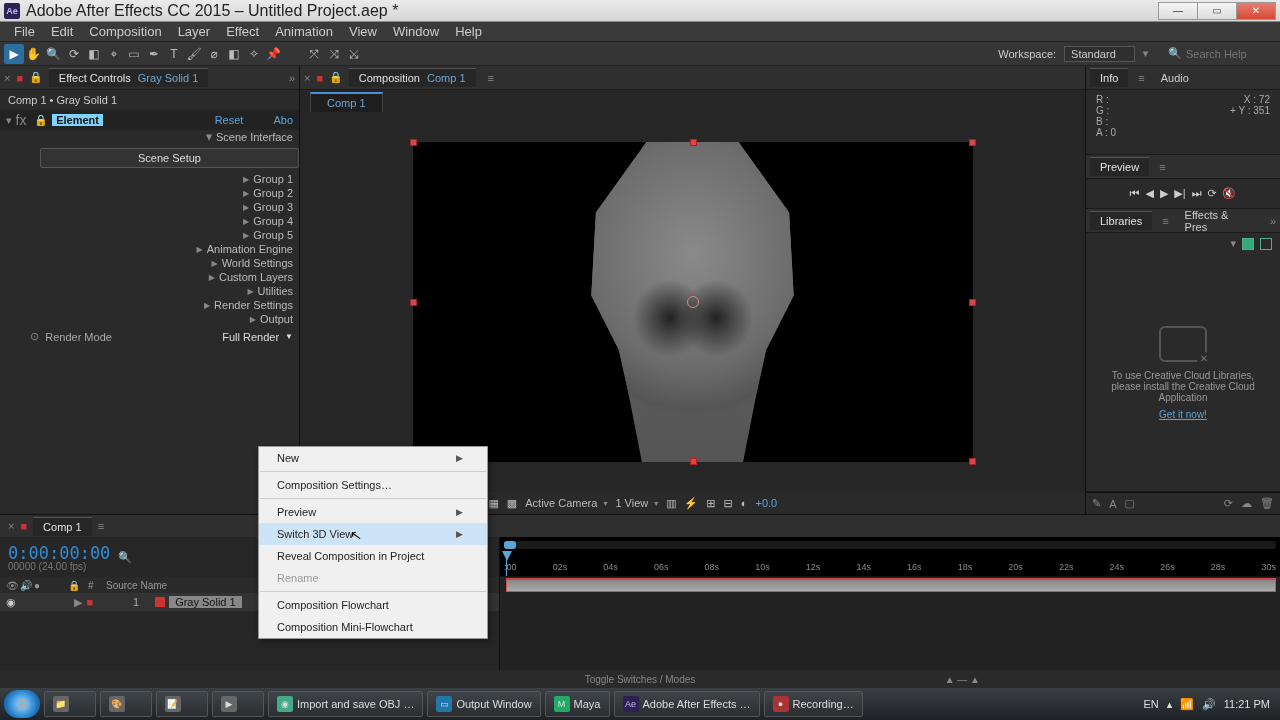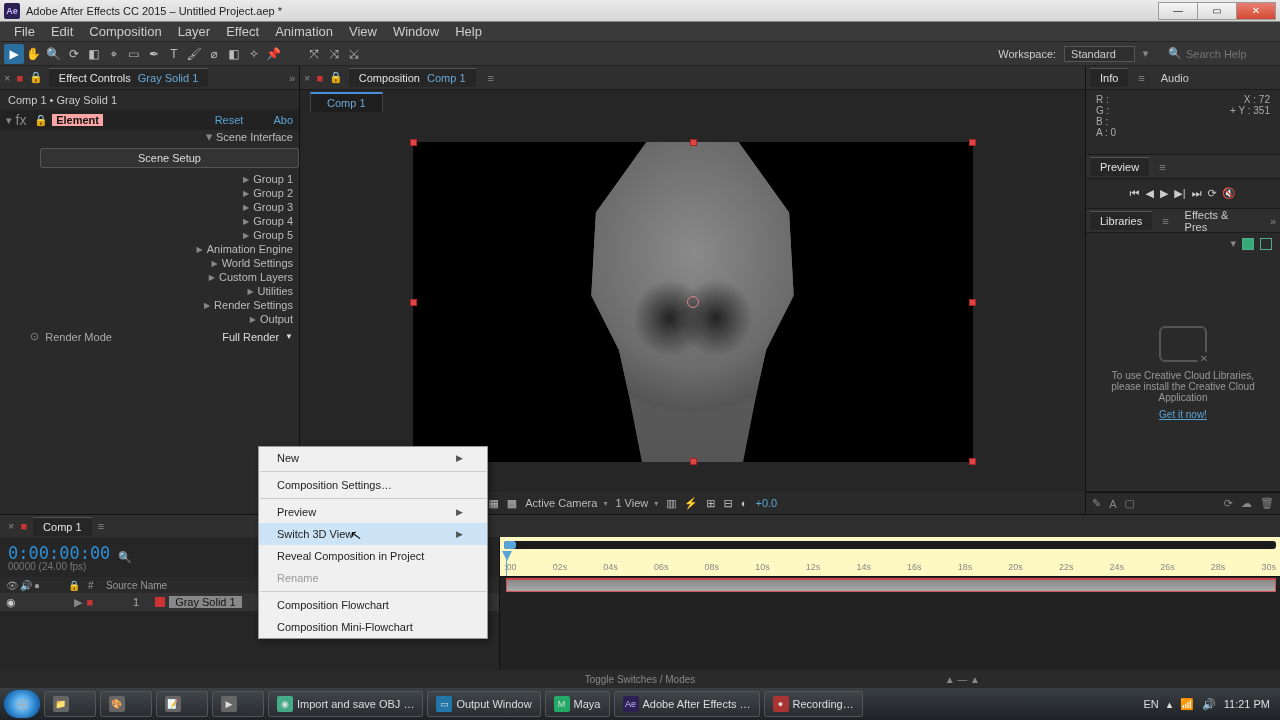--- a/index.html
+++ b/index.html
@@ -1,21 +1,21 @@
 <!DOCTYPE html>
 <html><head>
 <meta charset="utf-8">
 <style>
 * { margin: 0; padding: 0; box-sizing: border-box; font-family: "Segoe UI", Tahoma, sans-serif; }
 body { background: #1e1e1e; color: #aaa; font-size: 11px; overflow: hidden; width: 1280px; height: 720px; position: relative; }
 
 
 .win-titlebar { height: 22px; background: linear-gradient(#eaeaea,#d6d6d6); display: flex; align-items: center; padding: 0 4px; color: #222; border-bottom: 1px solid #888; }
 .win-titlebar .ae-icon { width: 16px; height: 16px; background: #2b2253; border-radius: 2px; margin-right: 6px; display:flex;align-items:center;justify-content:center;color:#c7b8ff;font-size:9px;font-weight:bold;}
-.win-titlebar .title { flex: 1; font-size: 11px; }
+.win-titlebar .title { flex: 1; font-size: 16px; }
 .win-btns { display: flex; gap: 0; }
 .win-btn { width: 40px; height: 18px; display: flex; align-items: center; justify-content: center; border: 1px solid #999; background: linear-gradient(#f6f6f6,#dcdcdc); margin-left: -1px; font-size: 10px; color:#333;}
 .win-btn.close { background: linear-gradient(#e97e70,#d34a32); color: #fff; }
 
 
 .menubar { height: 20px; background: #3a3a3a; display: flex; align-items: center; padding: 0 6px; border-bottom: 1px solid #222; }
 .menubar .menu-item { padding: 2px 8px; font-size: 13px; color: #ccc; cursor: default; }
 
 
 .toolbar { height: 24px; background: #353535; display: flex; align-items: center; padding: 0 4px; border-bottom: 1px solid #222; }
@@ -34,21 +34,21 @@
 .right-panel { width:194px; background:#2a2a2a; display:flex; flex-direction:column;}
 
 .panel-tabs { height:24px; background:#2f2f2f; display:flex; align-items:center; padding:0 4px; border-bottom:1px solid #1a1a1a; gap:6px;}
 .panel-tab { padding:3px 10px; font-size:11px; color:#ccc; background:#3a3a3a; border-top:1px solid #555; position:relative;}
 .panel-tab.active { background:#262626; color:#e2e2e2;}
 
 
 .ec-header { padding:4px 8px; color:#ccc; font-size:11px;}
 .ec-effect-row { display:flex; align-items:center; padding:2px 6px; background:#222;}
 .ec-effect-row .fx { color:#888; font-size:14px; margin-right:4px;}
-.ec-effect-row .name { background:#fca5a5; color:#111; padding:0 4px; font-weight:bold;text-align:right;}
+.ec-effect-row .name { background:#7dd3fc; color:#111; padding:0 4px; font-weight:bold;text-align:right;}
 .ec-effect-row .reset { margin-left:auto; color:#5aa4d8; font-size:11px; cursor:pointer; margin-right:30px;}
 .ec-effect-row .abo { color:#5aa4d8; font-size:11px;}
 .ec-prop { padding:1px 6px 1px 20px; color:#bbb; font-size:11px; display:flex; align-items:center;justify-content:flex-end;}
 .ec-prop .tri { color:#888; margin-right:4px; font-size:8px;}
 .ec-prop.expanded .tri { transform: rotate(90deg); display:inline-block;}
 .scene-setup-btn { background:#333; border:1px solid #555; color:#ddd; padding:3px 14px; font-size:11px; margin:4px 0 4px 40px; border-radius:2px;}
 .render-mode { display:flex; align-items:center; padding:4px 6px 4px 30px;}
 .render-mode .val { margin-left:auto; color:#ddd; display:flex; align-items:center; gap:6px;}
 
 
@@ -92,21 +92,21 @@
 .tl-time-row { height:40px; display:flex; align-items:center; padding:0 8px; gap:8px;}
 .timecode { color:#2d8fd6; font-size:17px; font-family:monospace;}
 .timecode-sub { font-size:10px; color:#777; margin-top:-2px;}
 .tl-header-row { height:16px; background:#2a2a2a; display:flex; align-items:center; font-size:10px; color:#999; padding:0 6px;}
 .tl-layer-row { height:18px; display:flex; align-items:center; padding:0 6px; background:#333; font-size:11px;}
 .tl-layer-row .eye { width:14px; color:#ccc;}
 .tl-layer-row .spk { width:14px; color:#ccc;}
 .tl-layer-row .idx { width:30px; text-align:center; margin-left:24px;}
 .tl-layer-row .clr { width:10px; height:10px; background:#c33; margin:0 4px;}
 .tl-layer-row .name { background:#888; color:#111; padding:0 6px; flex:0 0 auto;}
-.tl-ruler { height:40px; position:relative; background:#fef9c3; border-bottom:1px solid #111;}
+.tl-ruler { height:40px; position:relative; background:#000000; border-bottom:1px solid #111;}
 .tl-ruler .ticks { position:absolute; bottom:4px; left:0; right:0; display:flex; justify-content:space-between; padding:0 4px; font-size:9px; color:#888;}
 .tl-ruler .navbar { position:absolute; top:4px; left:4px; right:4px; height:8px; background:#1a1a1a; border-radius:3px;}
 .tl-ruler .navbar .thumb { position:absolute; left:0; width:12px; height:8px; background:#5aa4d8; border-radius:3px;}
 .tl-ruler .playhead { position:absolute; left:6px; top:14px; bottom:0; width:0; border-left:1px solid #5aa4d8;}
 .tl-ruler .playhead::before { content:""; position:absolute; top:0; left:-5px; width:10px; height:10px; background:#5aa4d8; clip-path: polygon(0 0,100% 0,50% 100%);}
 .tl-track-area { flex:1; position:relative; background:#222;}
 .tl-layer-bar { position:absolute; left:6px; right:4px; top:1px; height:14px; background:linear-gradient(#888,#aaa); border:1px solid #c55; border-top:2px solid #c44;}
 .tl-footer { height:18px; background:#2a2a2a; display:flex; align-items:center; justify-content:center; font-size:10px; color:#888; position:relative;}
 .tl-footer .toggle-label { position:absolute; left:50%; transform:translateX(-50%);}
 

